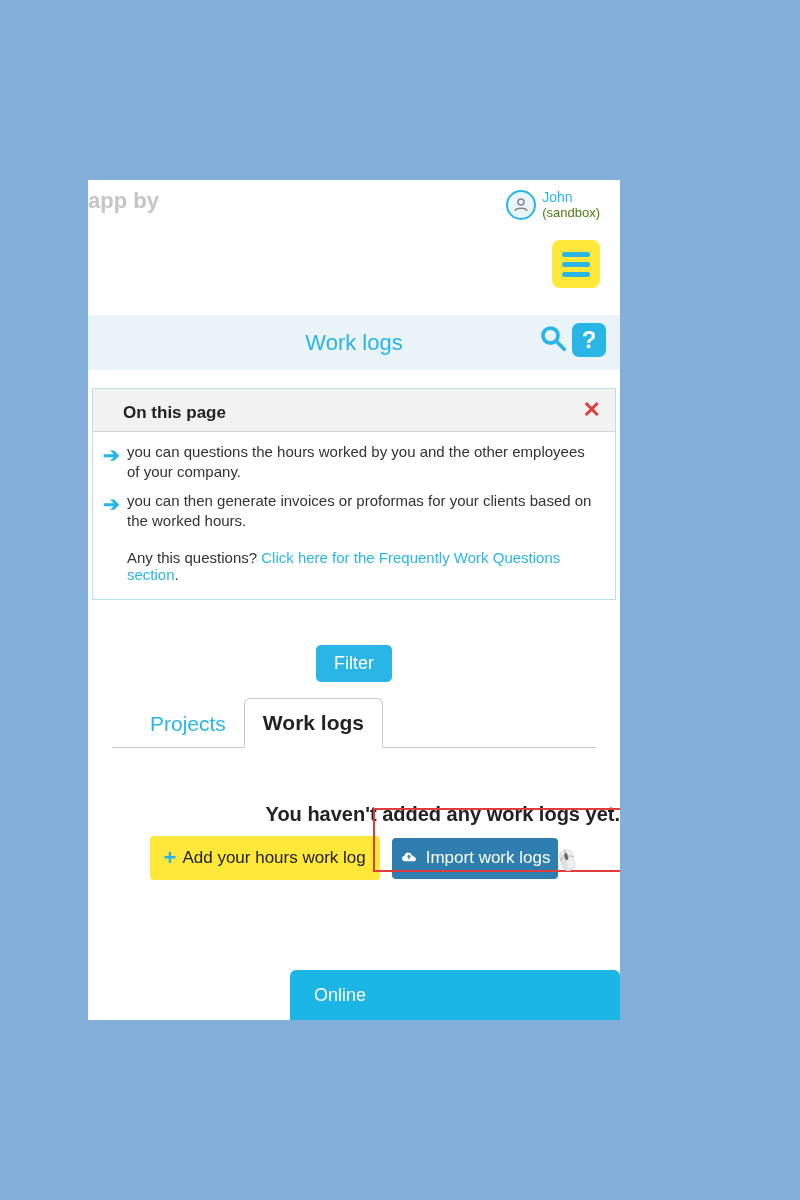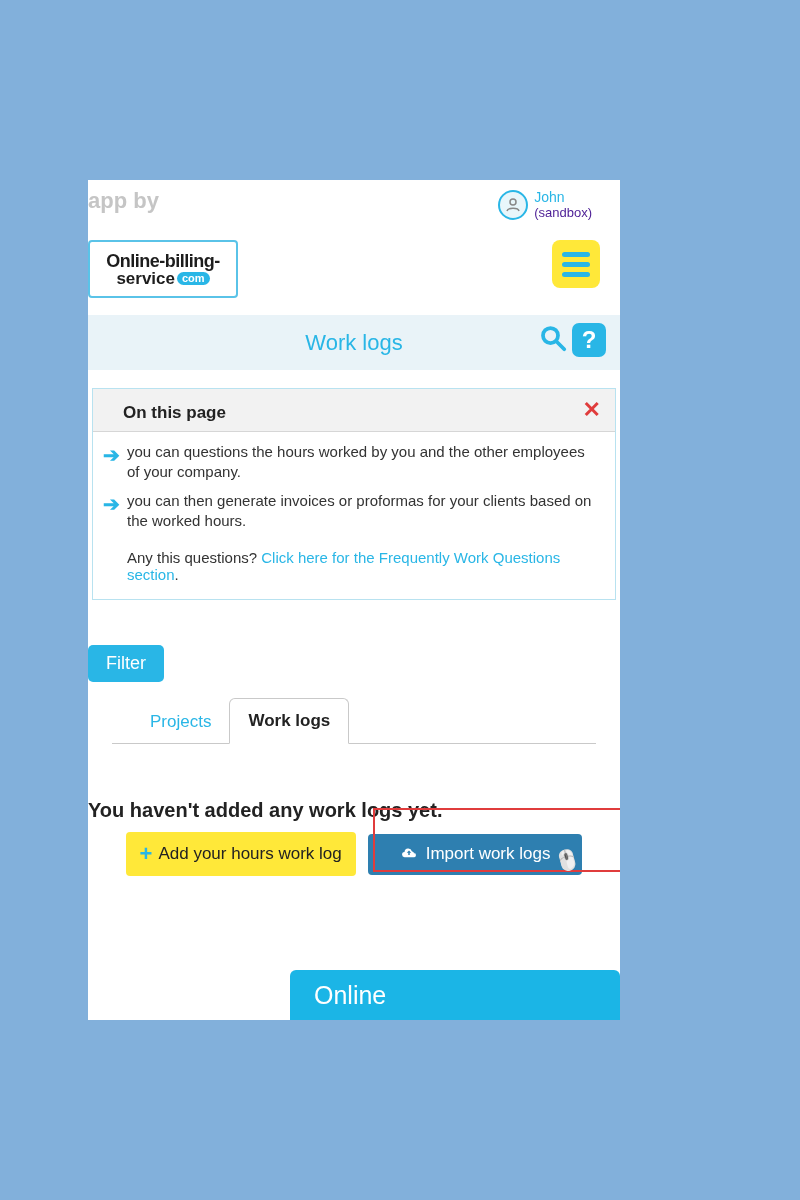--- a/index.html
+++ b/index.html
@@ -27,38 +27,38 @@
     position: absolute;
     left: 0;
     top: 8px;
     font-family: "Comic Sans MS", cursive, sans-serif;
     font-size: 22px;
     font-weight: bold;
     color: #c5c5c5;
   }
   .user-block {
     position: absolute;
-    right: 28px;
+    right: 20px;
     top: 10px;
     display: flex;
     align-items: center;
     gap: 6px;
   }
   .avatar {
     width: 30px;
     height: 30px;
     border-radius: 50%;
     background: #e8f6fb;
     border: 2px solid #29b6e6;
     display:flex;align-items:center;justify-content:center;
   }
   .avatar svg{width:18px;height:18px;}
   .user-text { line-height: 1.1; }
   .user-name { color: #29b6e6; font-size: 14px; }
-  .user-sub { color: #4c1d95; font-size: 13px; }
+  .user-sub { color: #4d7c0f; font-size: 13px; }
   .logo-row {
     position: relative;
     height: 75px;
   }
   .logo-box {
     position: absolute;
     left: 0;
     top: 0;
     width: 150px;
     height: 58px;
@@ -113,54 +113,54 @@
     padding:8px 14px 8px 30px;
     display:flex;justify-content:space-between;align-items:flex-end;
   }
   .info-header-title{ font-weight:bold; font-size:17px; color:#222; }
   .close-x{ color:#e03c3c; font-size:22px; font-weight:bold; cursor:pointer; }
   .info-body{ padding:10px 18px 16px 10px; }
   .info-line{ display:flex; gap:6px; margin-bottom:8px; color:#333; font-size:15px; line-height:1.35; }
   .arrow-ic{ color:#29b6e6; font-size:20px;font-weight:bold; flex:0 0 18px; }
   .faq-line{ padding-left:24px; font-size:15px; color:#333; margin-top:18px; }
   .faq-link{ color:#29b6e6; cursor:pointer; }
-  .filter-wrap{ text-align:left; margin-top:45px; }
+  .filter-wrap{ text-align:center; margin-top:45px; }
   .filter-btn{
     display:inline-block;
     background:#29b6e6;color:#fff;font-size:18px;
     padding:8px 18px;border-radius:5px;
   }
   .tabs-wrap{
     margin:15px 24px 0 24px;
     border-bottom:1px solid #c9c9c9;
     display:flex;align-items:flex-end;
     padding-left:20px;
   }
   .tab{
-    padding:12px 18px; font-size:17px; cursor:pointer;
+    padding:12px 18px; font-size:21px; cursor:pointer;
     position:relative; top:1px;
   }
   .tab-inactive{ color:#29b6e6; }
   .tab-active{
     color:#222; font-weight:600;
     border:1px solid #c9c9c9; border-bottom:1px solid #fff;
     border-radius:6px 6px 0 0; background:#fff;
   }
-  .empty-block{ text-align:left; margin-top:55px; }
+  .empty-block{ text-align:right; margin-top:55px; }
   .empty-title{ font-size:20px; font-weight:bold; color:#222; }
   .btn-row{ margin-top:10px; display:flex; justify-content:center; gap:12px; align-items:center; position:relative;}
   .btn-yellow{
     background:#ffe839; color:#222; font-size:17px; font-weight:500;
     padding:9px 14px; border-radius:4px;
     display:flex;align-items:center;gap:6px;
   }
   .plus-ic{ color:#29b6e6; font-size:22px; font-weight:bold; }
   .btn-blue{
     background:#2e7fb0; color:#fff; font-size:17px;
-    padding:9px 32px; border-radius:4px;
+    padding:9px 8px; border-radius:4px;
     display:flex;align-items:center;gap:8px;
   }
   .cloud-ic svg{ width:18px;height:18px; }
   .highlight-box{
     position:absolute;
     left:285px; top:628px;
     width:293px; height:64px;
     border:2px solid #e03c3c;
     pointer-events:none;
   }
@@ -170,21 +170,21 @@
     font-size:20px;
     transform:rotate(-15deg);
     pointer-events:none;
   }
   .chat-widget{
     position:absolute;
     right:0; bottom:0;
     width:330px; height:50px;
     background:#1bb5e6;
     color:#fff;
-    font-size:25px;
+    font-size:18px;
     display:flex;align-items:center;
     padding-left:24px;
     border-radius:6px 6px 0 0;
   }
 </style>
 </head>
 <body>
 
 <div class="app-frame">
 
@@ -198,27 +198,20 @@
           </svg>
       </div>
       <div class="user-text">
         <div class="user-name">John</div>
         <div class="user-sub">(sandbox)</div>
       </div>
     </div>
   </div>
 
   <div class="logo-row">
-    <div class="logo-box">
-      <div class="logo-top">Online-billing-</div>
-      <div class="logo-bot">
-        <span>service</span>
-        <span class="logo-badge">com</span>
-      </div>
-    </div>
     <div class="hamburger">
       <span></span>
       <span></span>
       <span></span>
     </div>
   </div>
 
   <div class="title-bar">
     <div class="title-bar-text">Work logs</div>
     <div class="title-right">

